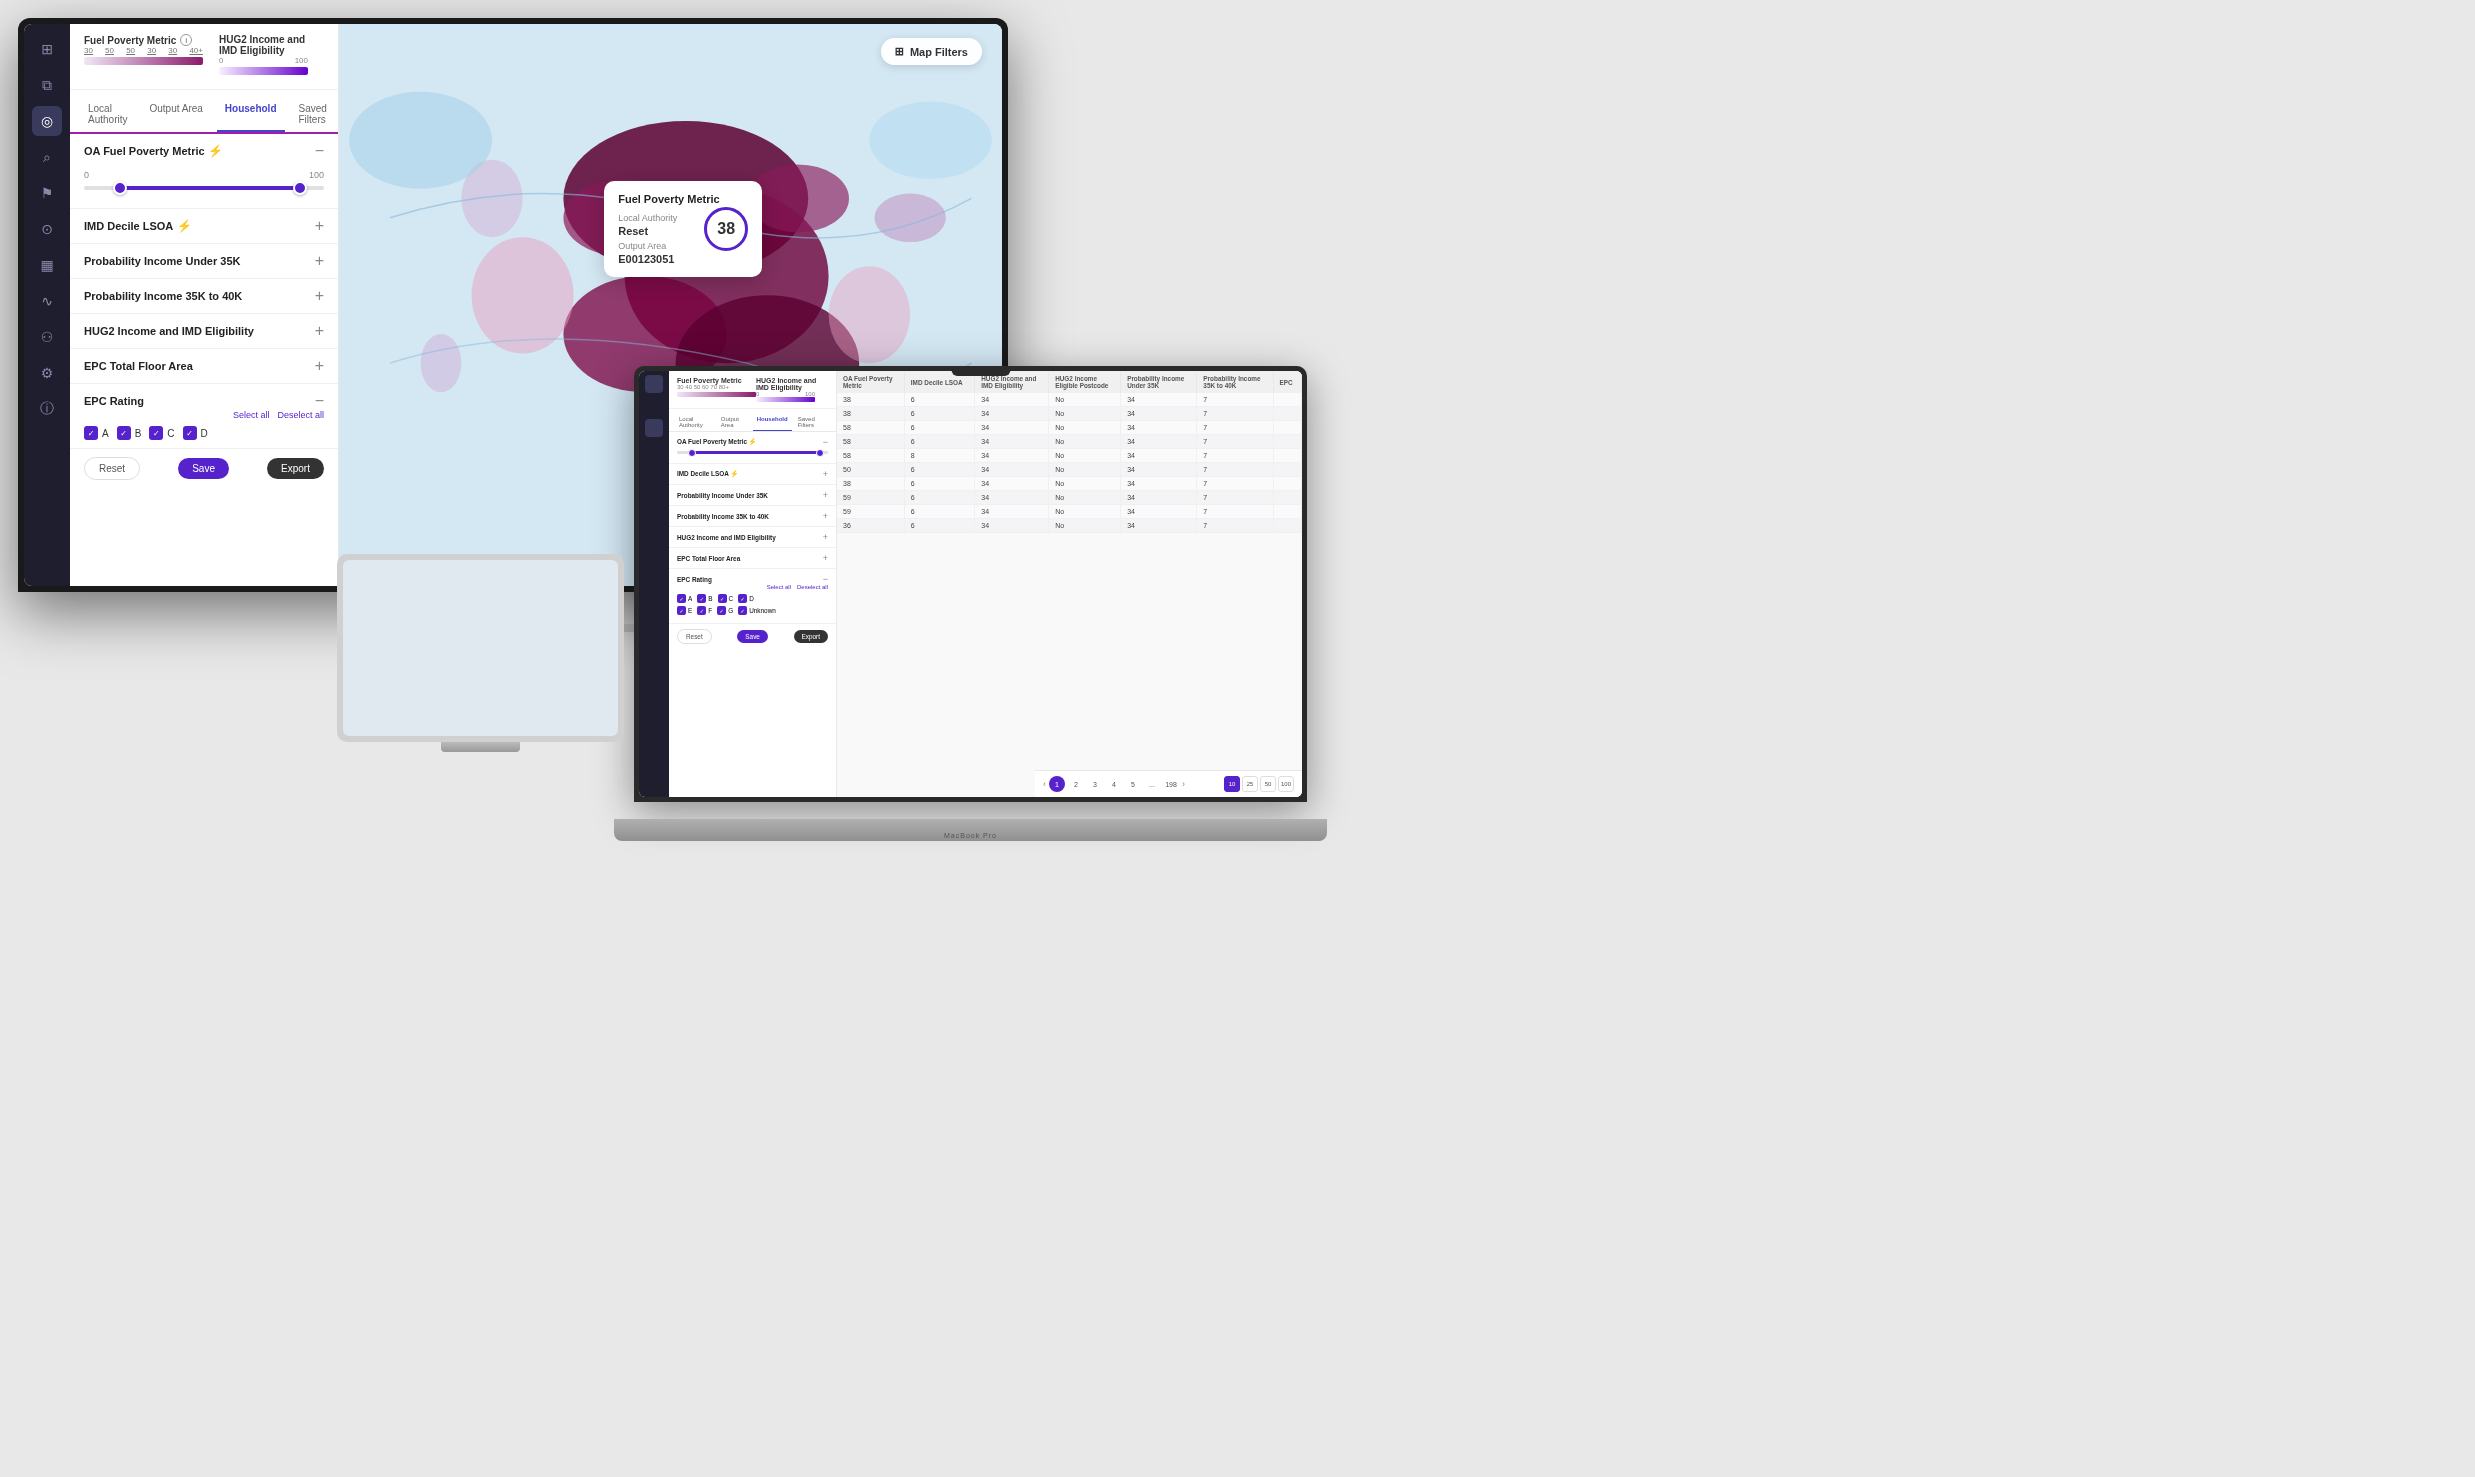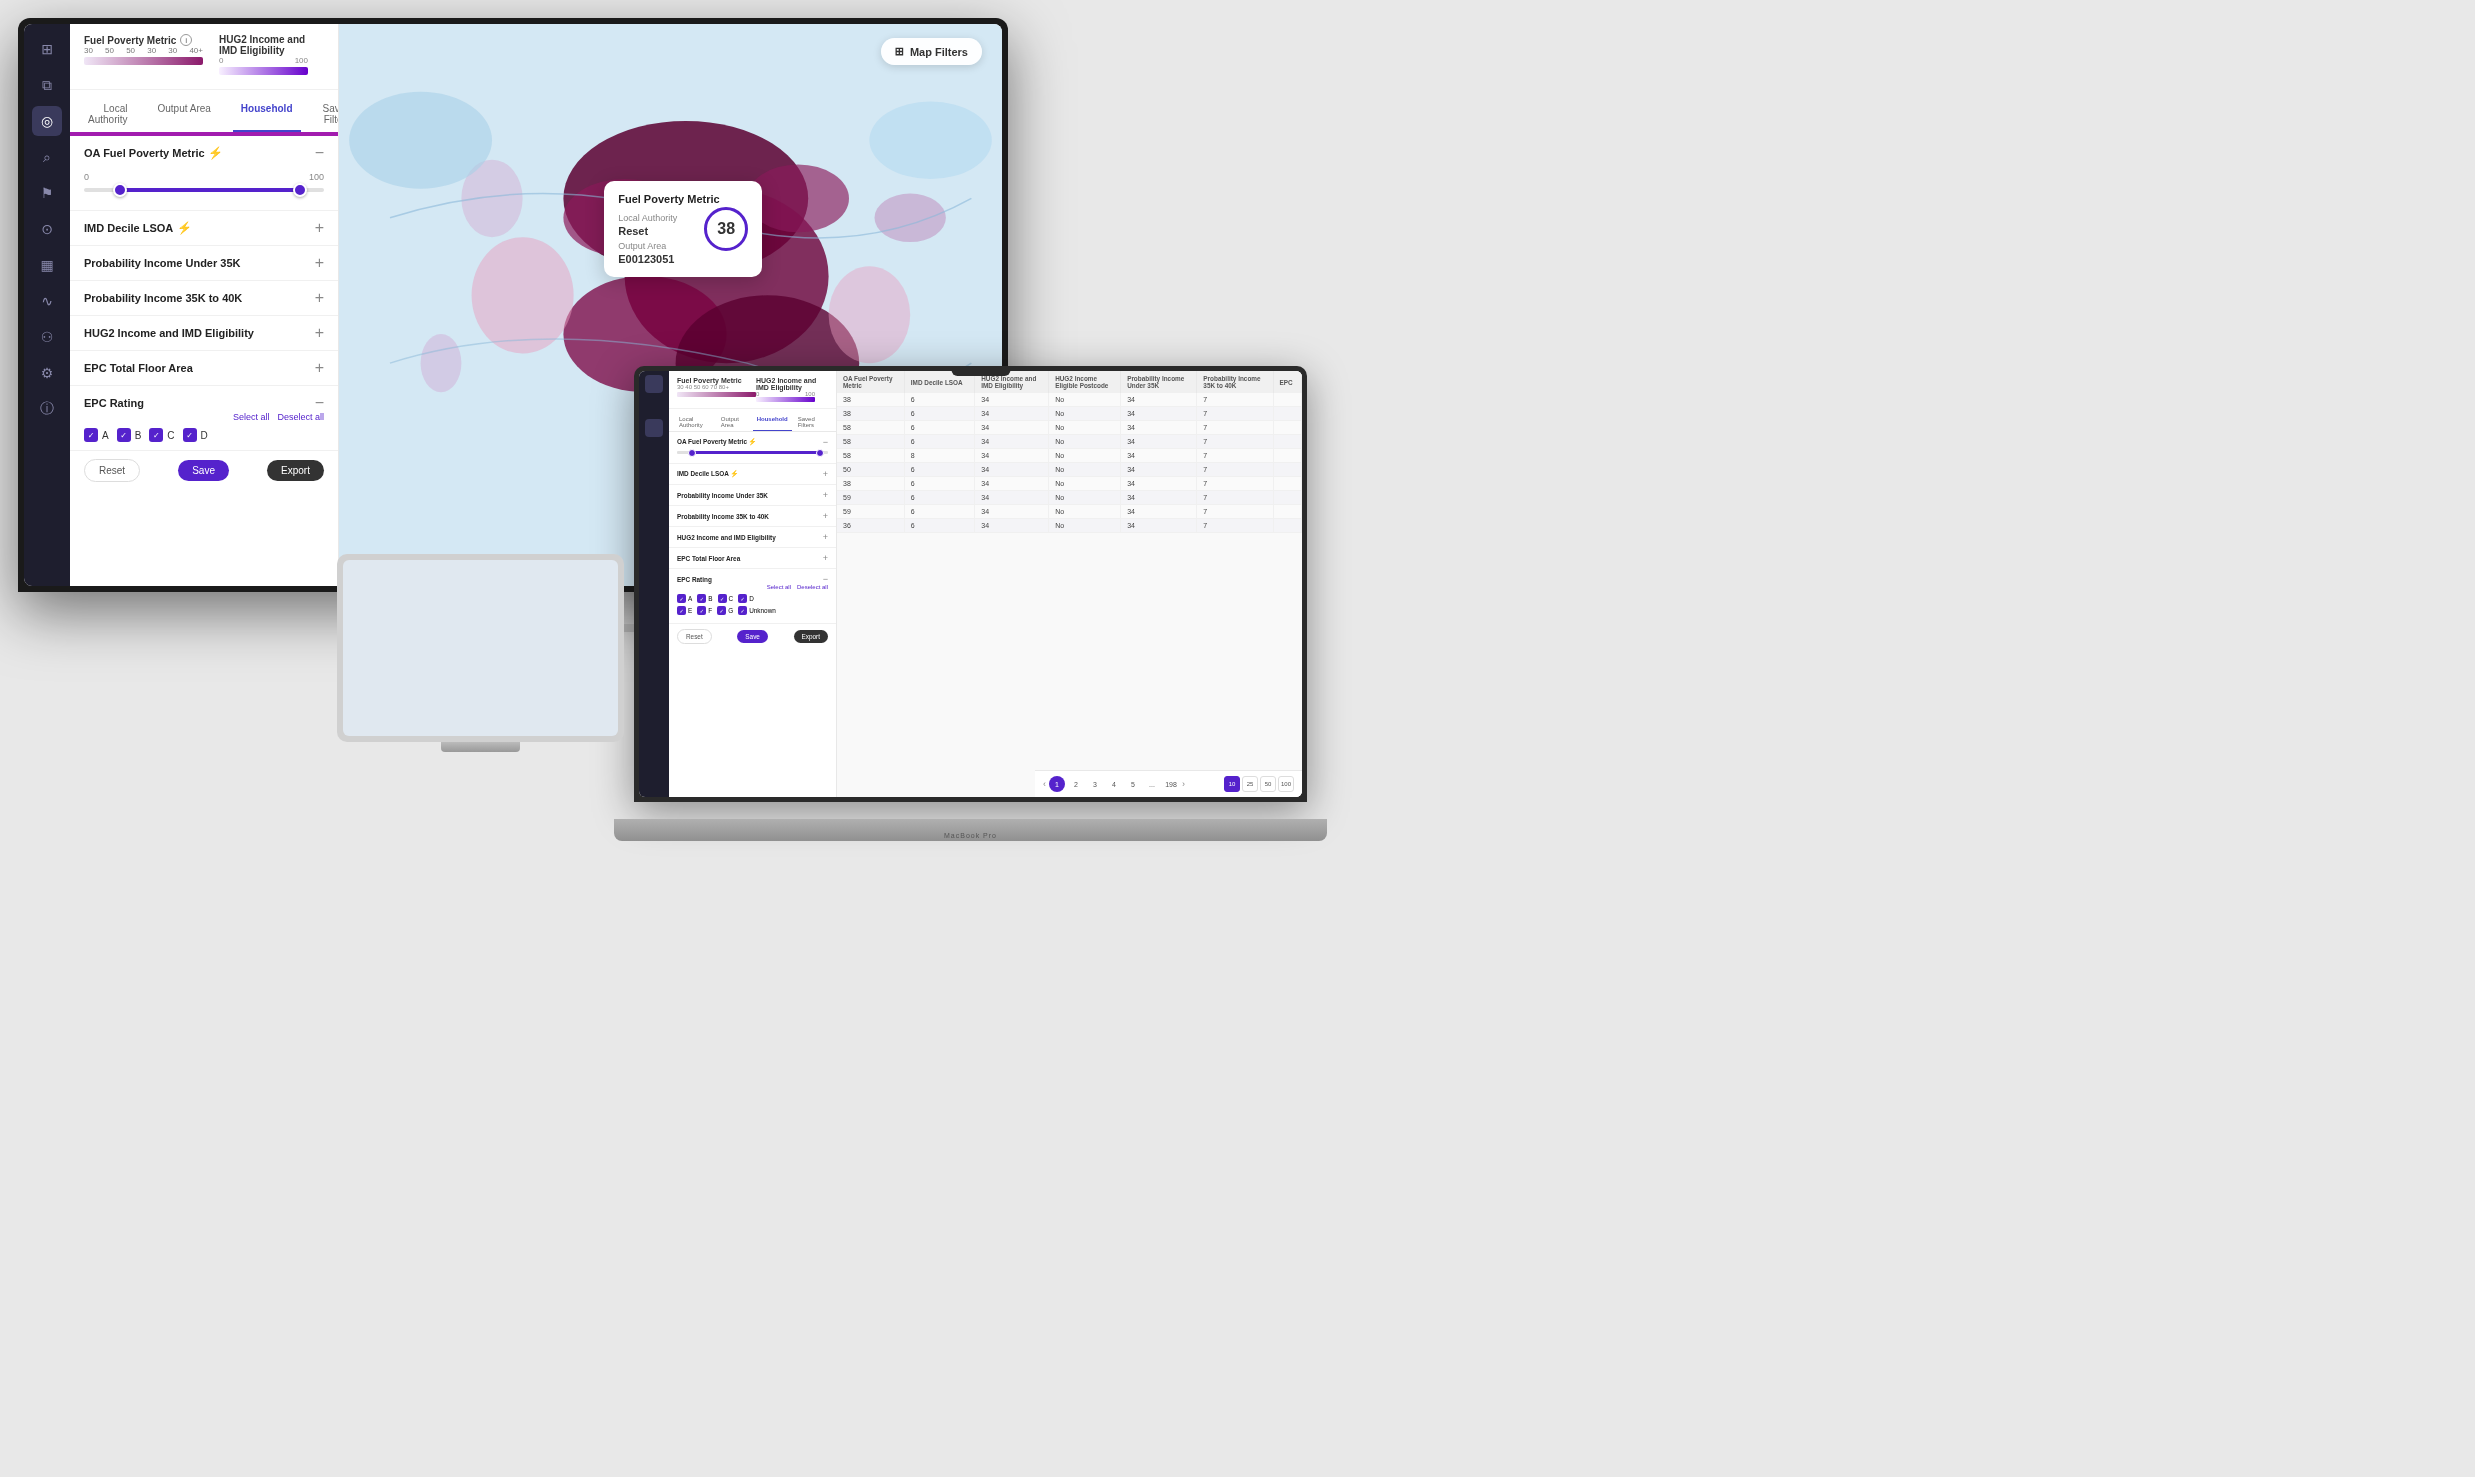--- a/index.html
+++ b/index.html
@@ -132,23 +132,22 @@
       width: 89px;
       background: linear-gradient(90deg, #f8f0ff, #6600cc);
       border-radius: 2px;
       margin: 2px 0;
     }
 
     
     .filter-tabs {
       display: flex;
       padding: 8px 10px 0;
-      gap: 14px;
-      border-bottom: 4px solid #a21caf;
-      text-align: right;
+      gap: 6px;
+      border-bottom: 2px solid #a21caf;
     }
     .filter-tab {
       padding: 5px 8px;
       font-size: 10px;
       color: #666;
       cursor: pointer;
       border-bottom: 2px solid transparent;
       white-space: nowrap;
     }
     .filter-tab.active {
@@ -728,20 +727,21 @@
       margin: 0 auto;
       border-radius: 0 0 4px 4px;
     }
 
     
     .scale-ticks {
       display: flex;
       justify-content: space-between;
       font-size: 8px;
       color: #777;
+      text-decoration: underline;
     }
   </style>
 </head>
 <body>
 
 <div class="monitor-wrapper">
   <div class="monitor-screen">
     <div class="monitor-inner">
 
       <div class="sidebar">

